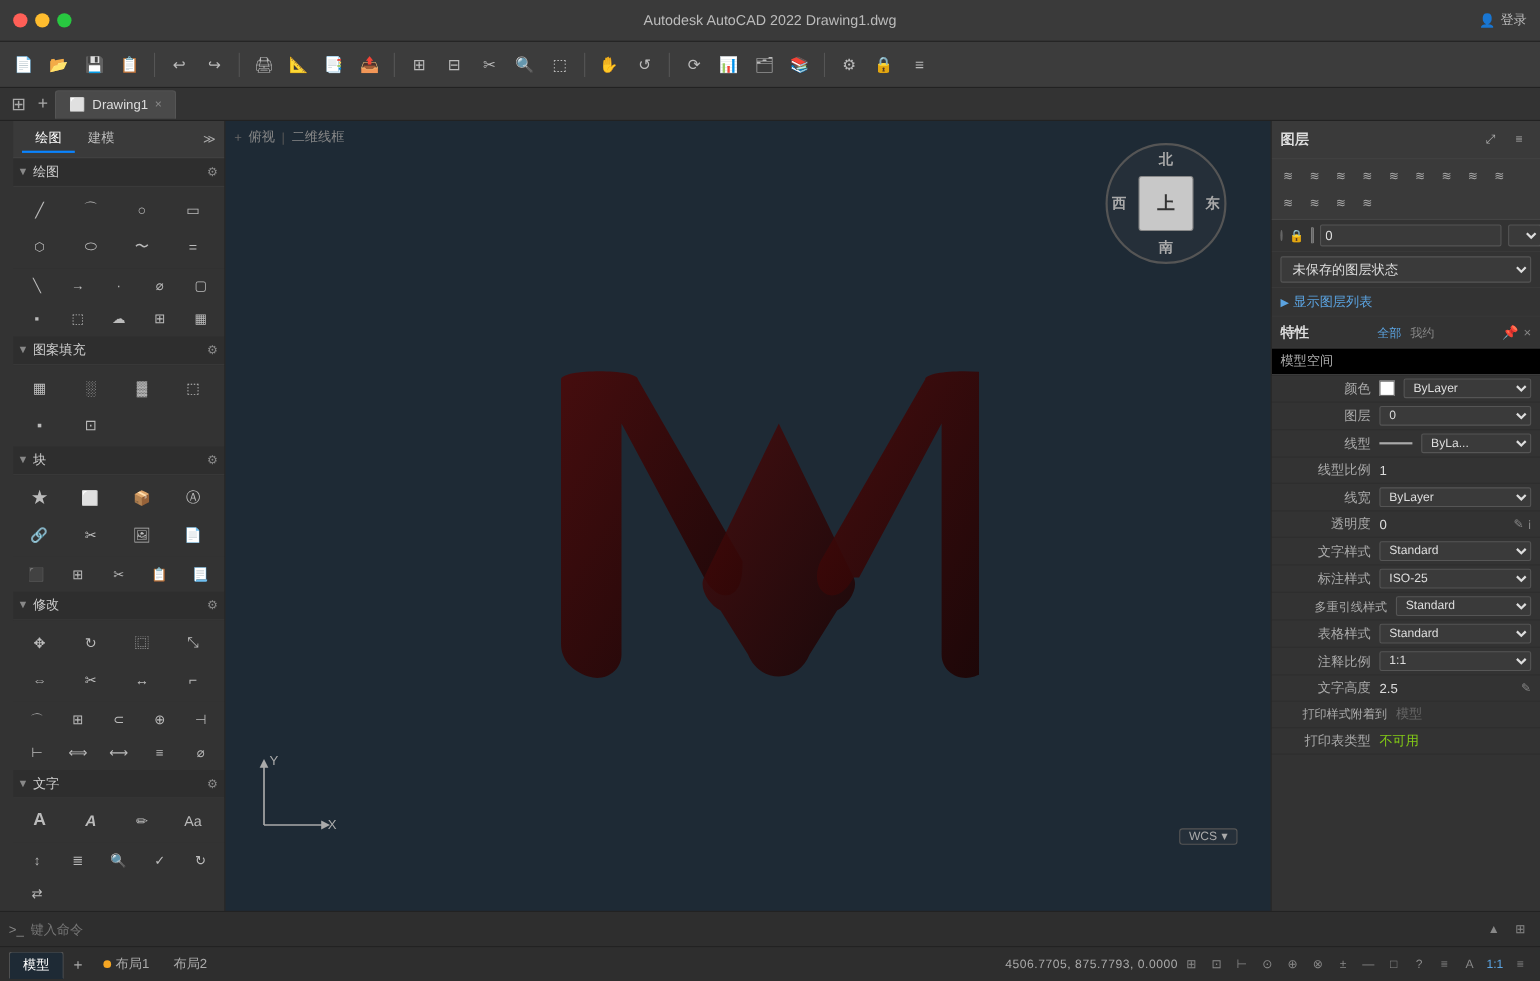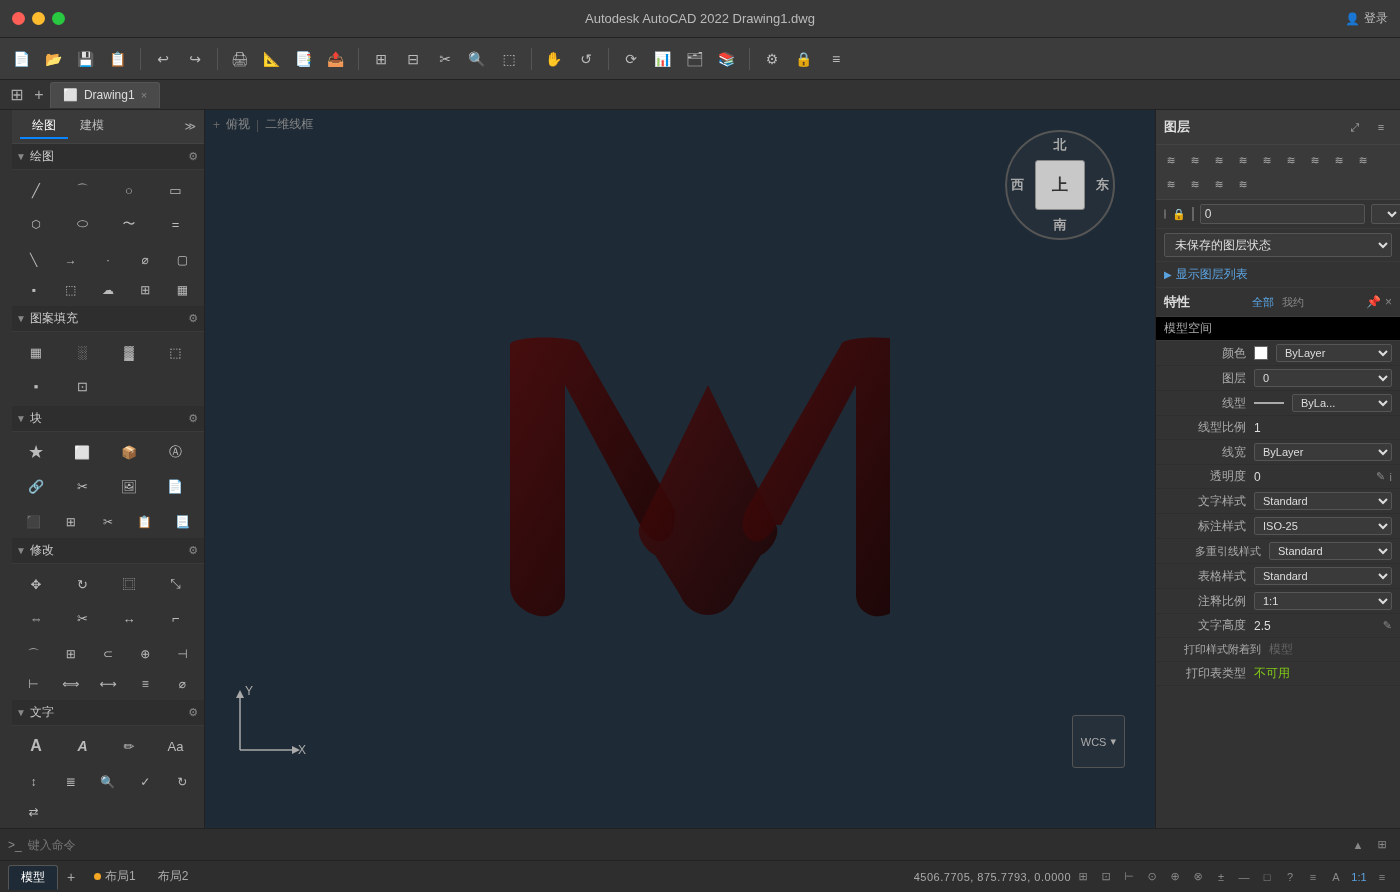--- a/index.html
+++ b/index.html
@@ -270,21 +270,21 @@
     }
 
     
     #wcs-label {
       position: absolute;
       bottom: 60px;
       right: 30px;
       background: rgba(40,50,60,0.8);
       border: 1px solid #555;
       border-radius: 3px;
-      padding: 19px 8px;
+      padding: 0 8px;
       font-size: 11px;
       color: #aaa;
       display: flex;
       align-items: center;
       gap: 4px;
       cursor: pointer;
     }
 
     
     #axes {

